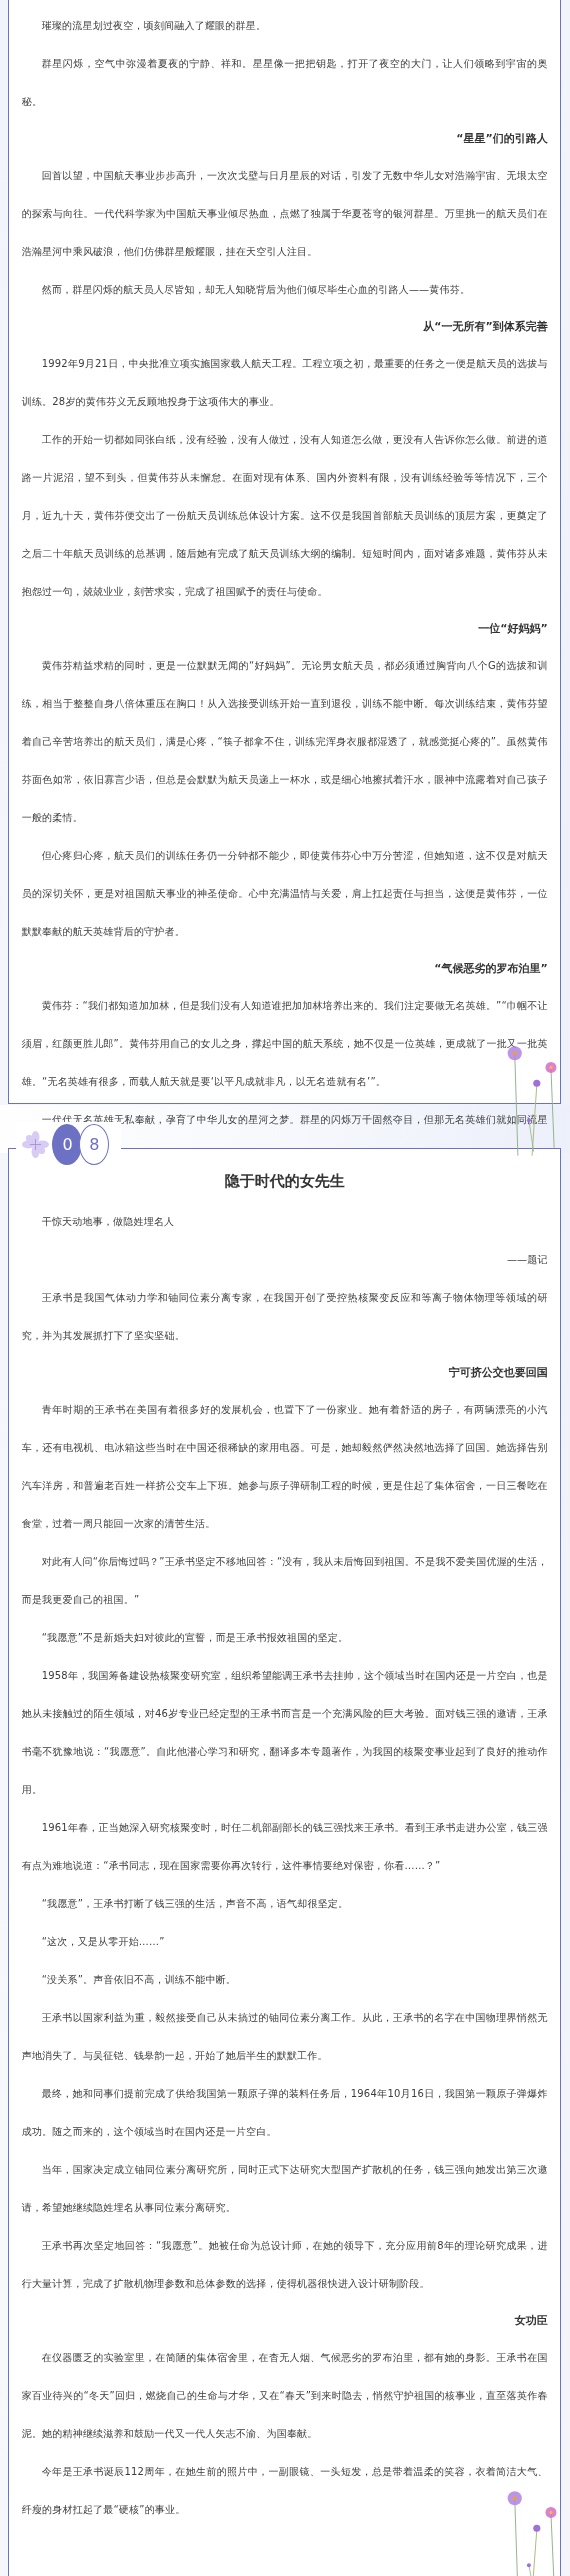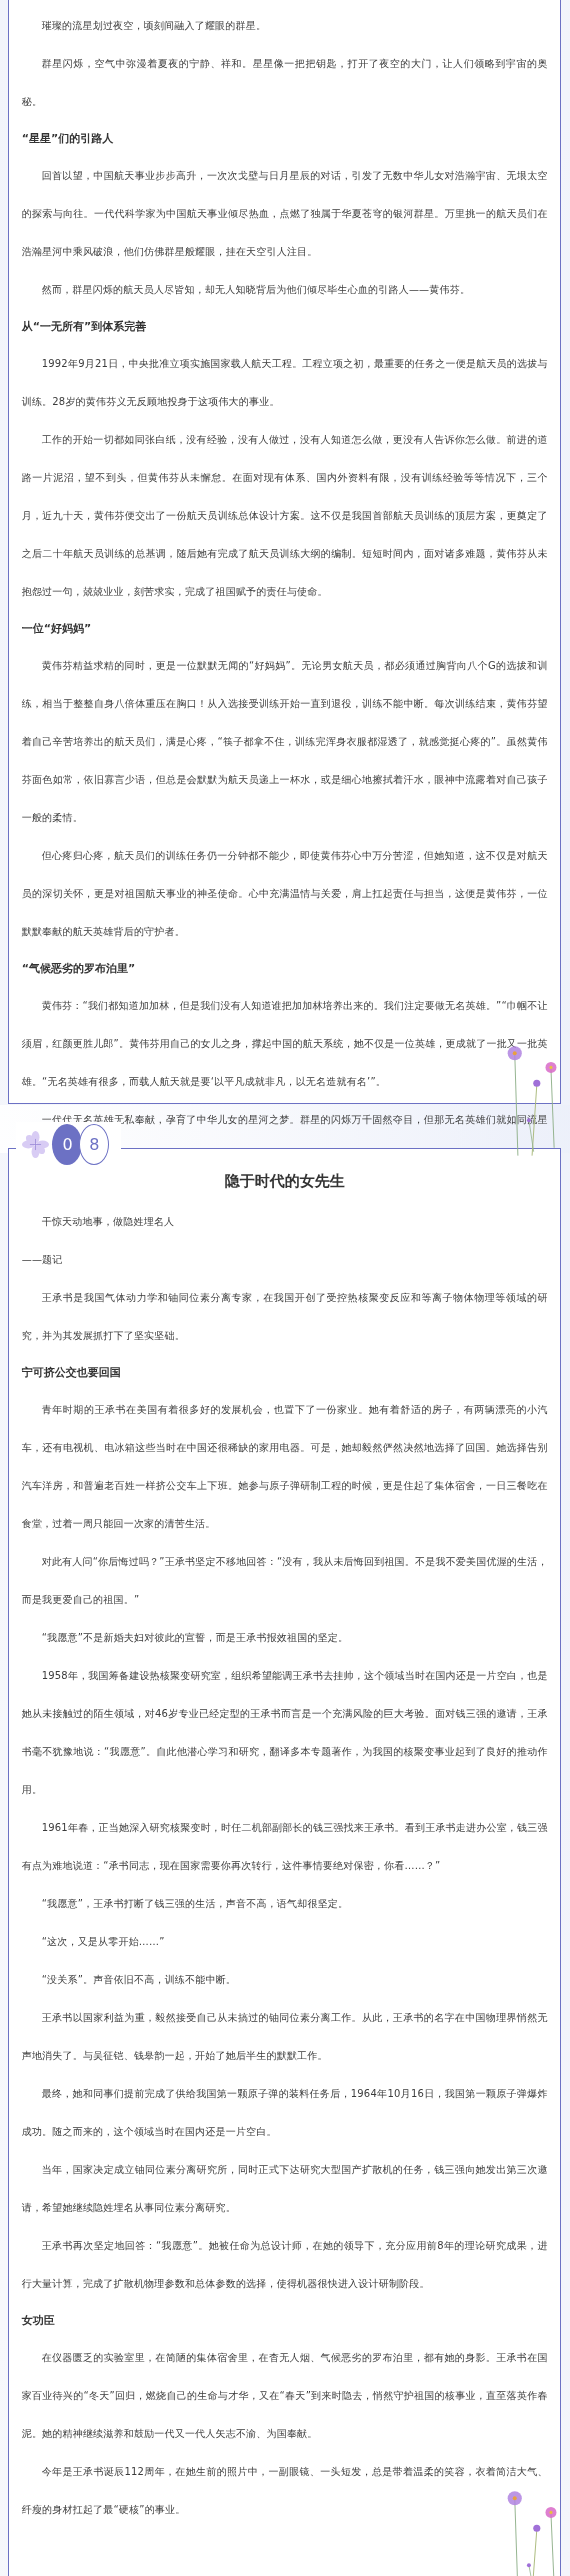--- a/index.html
+++ b/index.html
@@ -25,26 +25,26 @@
   .content { position: absolute; left: 12.7px; width: 526px; }
   p.para {
     margin: 0;
     font-size: 10px;
     line-height: 38px;
     text-indent: 2em;
     text-align: justify;
     letter-spacing: 0.2px;
     color: #3b3b3b;
   }
-  p.para.right { text-align: left; text-indent: 0; }
+  p.para.right { text-align: right; text-indent: 0; }
   h3.sub {
     margin: 0;
     font-size: 11px;
     line-height: 36px;
-    text-align: left;
+    text-align: right;
     font-weight: bold;
     color: #333;
   }
   h2.title {
     margin: 0;
     font-size: 15px;
     line-height: 44px;
     text-align: center;
     font-weight: bold;
     color: #333;

